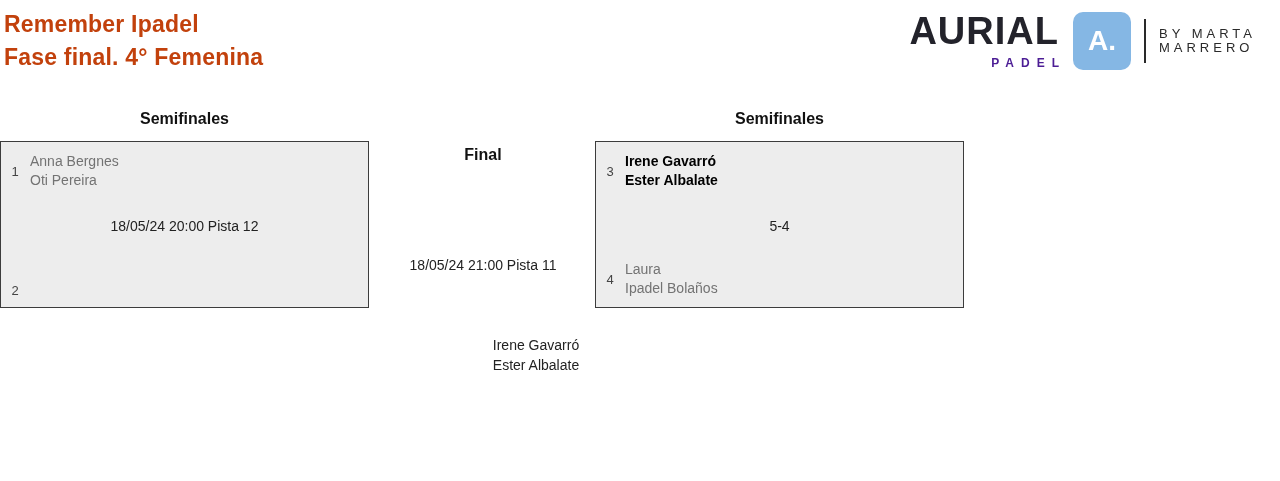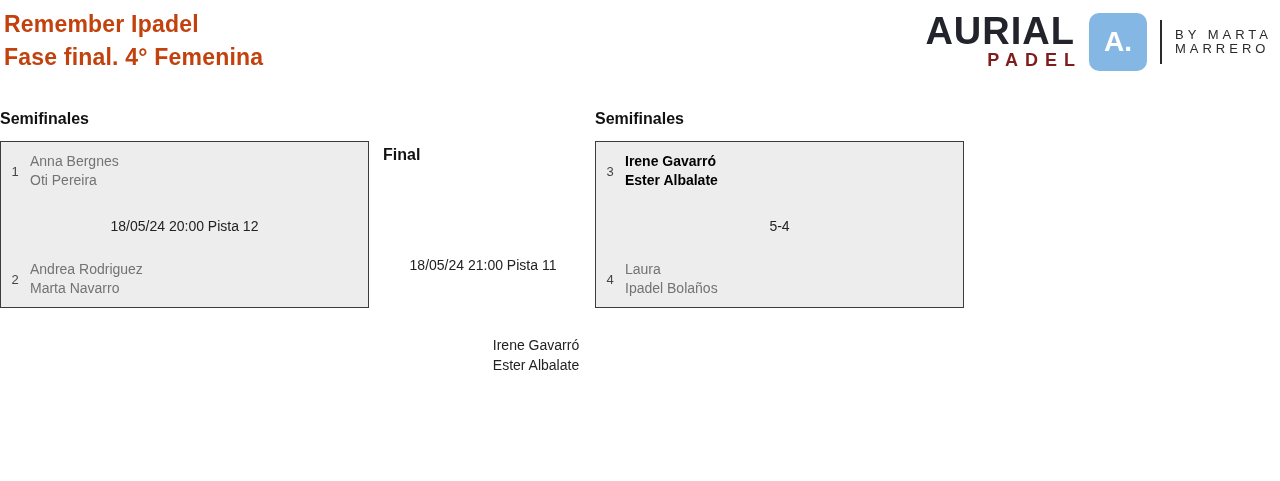--- a/index.html
+++ b/index.html
@@ -14,47 +14,47 @@
   }
 
   
   .titles { position: absolute; left: 4px; top: 8px; }
   .title-line {
     font-size: 23px; font-weight: 700; line-height: 33px;
     color: #c2410c; letter-spacing: 0.2px;
   }
 
   
-  .logo { position: absolute; top: 12px; right: 8px; display: flex; align-items: center; }
+  .logo { position: absolute; top: 12px; right: 24px; display: flex; align-items: center; }
   .logo-text { text-align: right; margin-right: 14px; }
   .logo-brand {
     font-size: 38px; font-weight: 700; line-height: 38px;
     letter-spacing: 1px; color: #23232b;
   }
   .logo-sub {
-    font-size: 18px; font-weight: 700; letter-spacing: 7px;
-    margin-right: -7px; margin-top: 0; color: #7f1d1d;
+    font-size: 12px; font-weight: 700; letter-spacing: 7px;
+    margin-right: -7px; margin-top: 6px; color: #4c1d95;
   }
   .logo-icon {
     width: 58px; height: 58px; border-radius: 10px;
     background: #85b7e4; color: #ffffff;
     display: flex; align-items: center; justify-content: center;
     font-size: 28px; font-weight: 700;
     flex: none;
   }
   .logo-divider { width: 2px; height: 44px; background: #2a2a2a; margin: 0 13px; flex: none; }
   .logo-by {
     font-size: 13px; font-weight: 400; letter-spacing: 4px;
     line-height: 14px; color: #2a2a2a; white-space: nowrap;
   }
 
   
   .col-header {
     position: absolute; top: 110px;
-    font-size: 16px; font-weight: 700; color: #111111;
+    text-align: center; font-size: 16px; font-weight: 700; color: #111111;
   }
   .col-header.left  { left: 0;     width: 369px; }
   .col-header.mid   { left: 383px; width: 200px; margin-top: 36px; }
   .col-header.right { left: 595px; width: 369px; }
 
   .match {
     position: absolute; top: 141px;
     width: 369px; height: 167px;
     background: #ededed;
     border: 1px solid #3c3c3c;
@@ -123,24 +123,20 @@
   <div class="slot top">
     <span class="seed">1</span>
     <span class="players">
       <span>Anna Bergnes</span>
       <span>Oti Pereira</span>
     </span>
   </div>
   <div class="match-info">18/05/24 20:00 Pista 12</div>
   <div class="slot bottom">
     <span class="seed">2</span>
-    <span class="players">
-      <span>Andrea Rodriguez</span>
-      <span>Marta Navarro</span>
-    </span>
   </div>
 </div>
 
 <div class="match right">
   <div class="slot top">
     <span class="seed">3</span>
     <span class="players winner">
       <span>Irene Gavarró</span>
       <span>Ester Albalate</span>
     </span>

